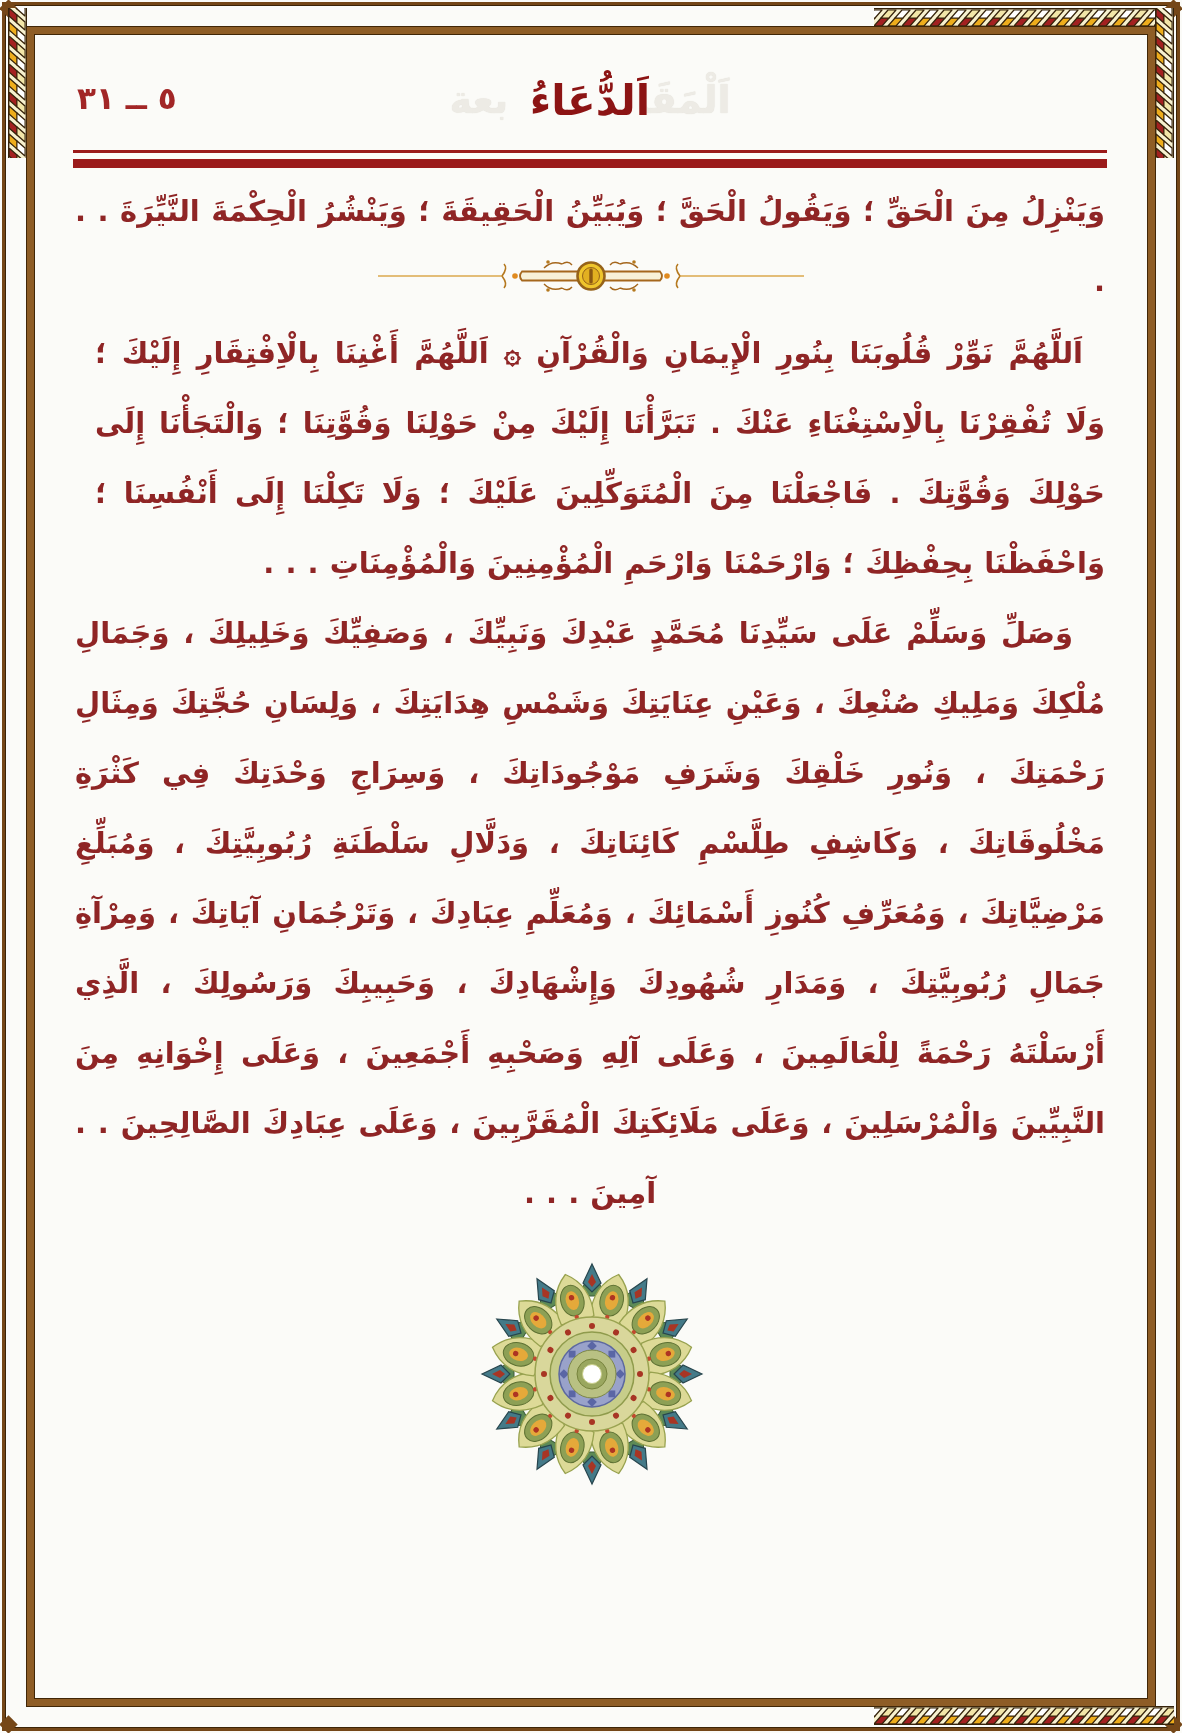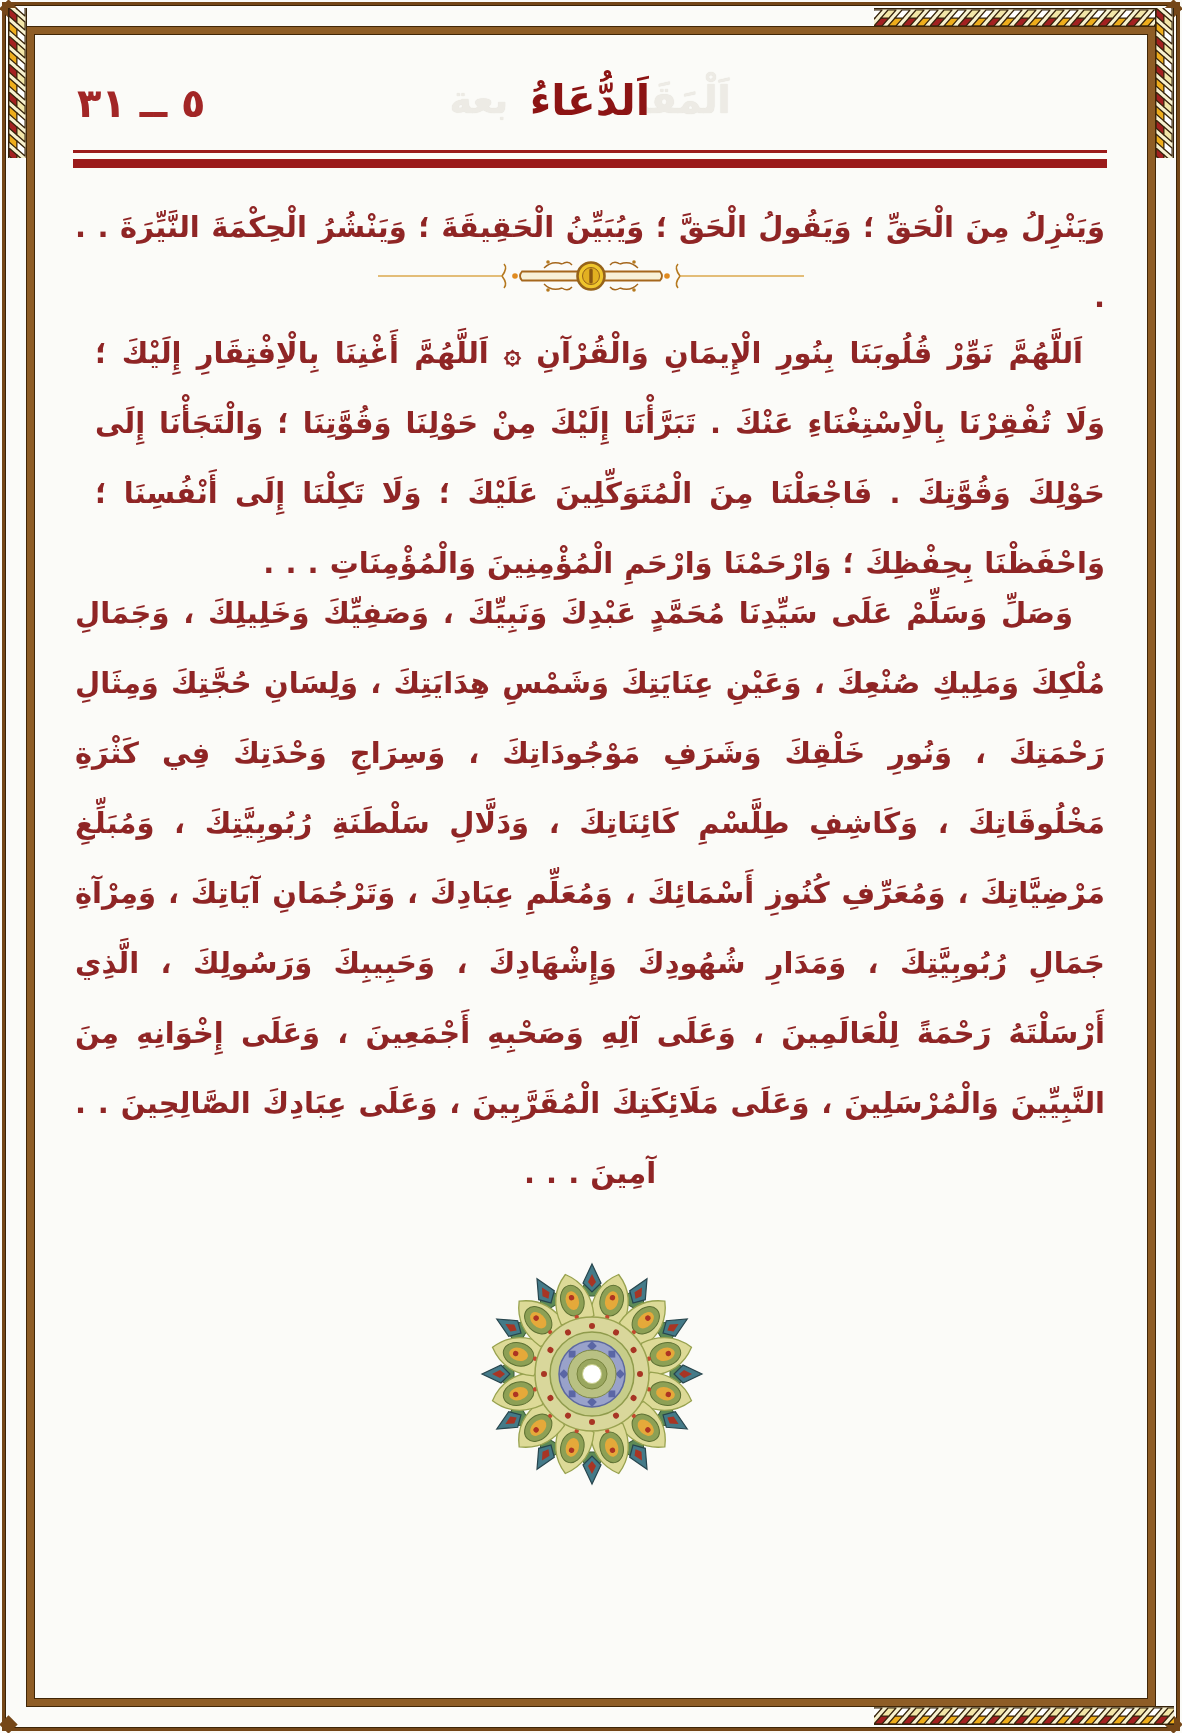--- a/index.html
+++ b/index.html
@@ -31,21 +31,21 @@
   .chain-right{top:8px;bottom:8px;right:8px;width:19px}
   .inner-brown{
     position:absolute;inset:27px;
     border:7px solid #8e5d26;
     box-shadow:inset 0 0 0 1px #402607, 0 0 0 1px #402607;
   }
   
   .header{position:absolute;top:68px;left:75px;right:77px;height:64px;}
   .page-num{
     position:absolute;left:2px;top:12px;
-    font-size:40px;font-weight:bold;color:#a22626;direction:rtl;
+    font-size:31px;font-weight:bold;color:#a22626;direction:rtl;
     letter-spacing:1px;
   }
   .title-wrap{position:absolute;left:0;right:0;top:0;height:64px;
     display:flex;align-items:center;justify-content:center;}
   .title-watermark{
     position:absolute;left:0;right:0;top:0;height:64px;
     display:flex;align-items:center;justify-content:center;
     direction:rtl;gap:128px;
     color:#edebe5;font-size:38px;font-weight:bold;z-index:1;
     text-shadow:0 0 1px #dddad2;
@@ -61,23 +61,23 @@
   .para{
     position:absolute;left:75px;right:77px;
     direction:rtl;
     font-weight:bold;
     font-size:29px;
     line-height:70px;
     color:#8f2525;
     text-align:justify;
     word-spacing:1px;
   }
-  .p1{top:192px;text-align-last:justify;}
+  .p1{top:176px;text-align-last:justify;}
   .p2{top:318px;text-indent:22px;margin-left:20px;}
-  .p3{top:578px;text-indent:32px;text-align-last:center;}
+  .p3{top:598px;text-indent:32px;text-align-last:center;}
   
   .divider{
     position:absolute;top:252px;left:50%;transform:translateX(-50%);
     width:430px;height:48px;
   }
   .rosette{
     position:absolute;top:1262px;left:480px;width:224px;height:224px;
   }
 </style>
 </head>

